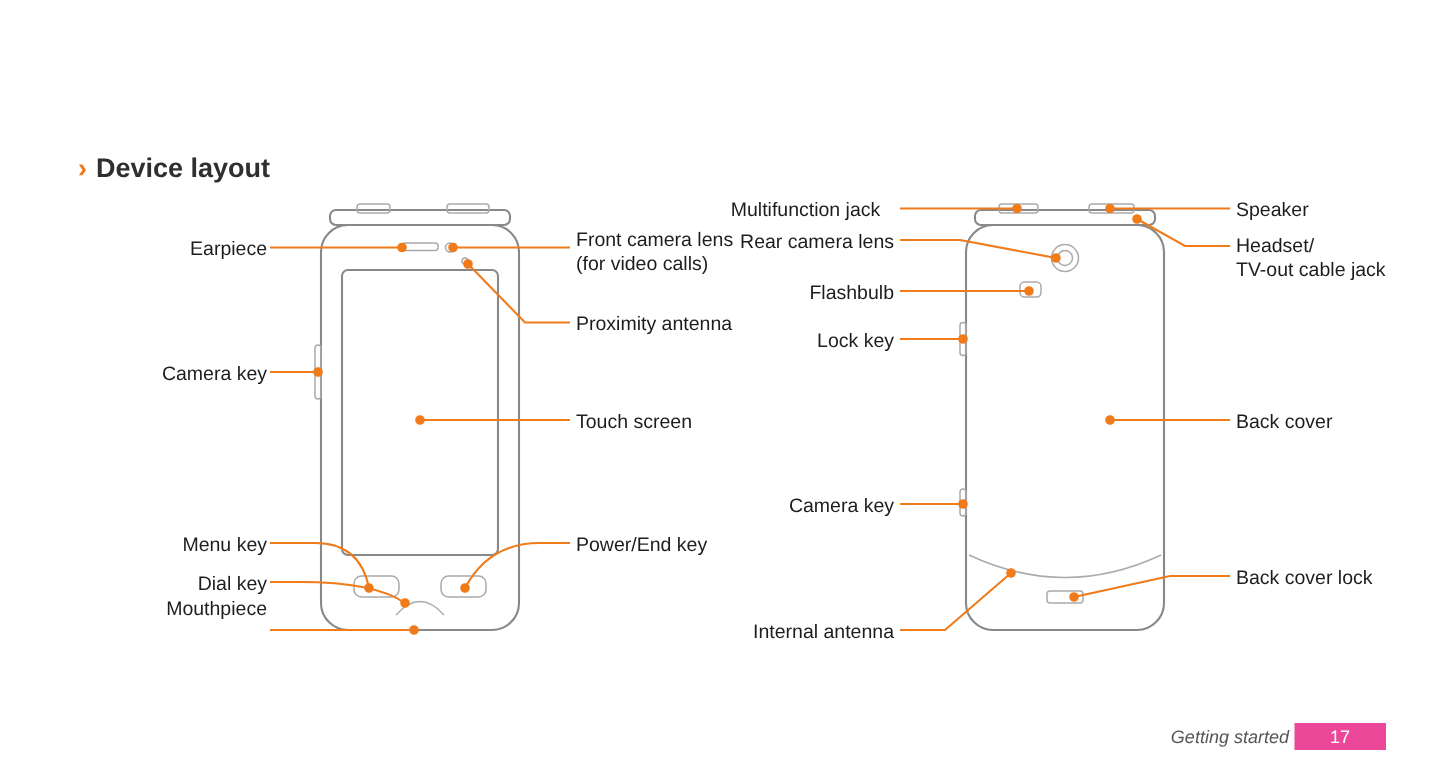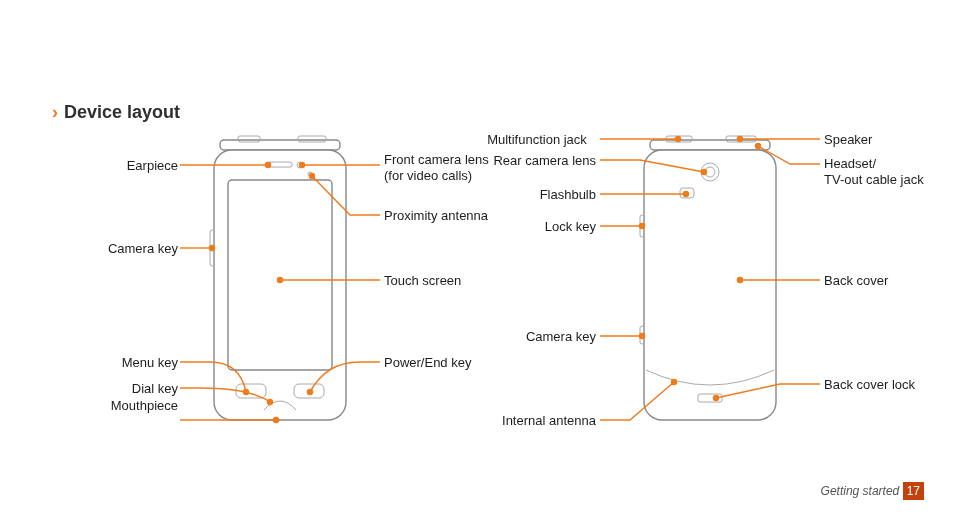--- a/index.html
+++ b/index.html
@@ -3,21 +3,21 @@
 <meta charset="utf-8">
 <style>
   html,body{margin:0;padding:0;width:954px;height:518px;font-family:Arial,Helvetica,sans-serif;background:#fff;color:#222}
   .page{position:relative;width:954px;height:518px}
   .title{position:absolute;left:52px;top:56px;font-size:26px;font-weight:bold;color:#f07b1a}
   .sub{position:absolute;left:52px;top:102px;font-size:18px;font-weight:bold;color:#302f2f}
   .chev{color:#f07b1a;font-size:18px;margin-right:6px;font-weight:bold}
   .lbl{position:absolute;font-size:13px;color:#1d1d1d;line-height:16px;white-space:pre}
   .footer{position:absolute;right:30px;bottom:18px;font-size:12px}
   .footer .sec{font-style:italic;color:#555;}
-  .footer .pn{display:inline-block;background:#c2410c;color:#fff;padding:2px 4px}
+  .footer .pn{display:inline-block;background:#ec4899;color:#fff;padding:2px 24px}
   svg{position:absolute}
   .lead{stroke:#f07b1a;stroke-width:1.4;fill:none}
   .body{fill:#fff;stroke:#888;stroke-width:1.4}
   .body-thin{fill:none;stroke:#aaa;stroke-width:1}
 </style>
 </head>
 <body>
 
 <div class="page">
 

